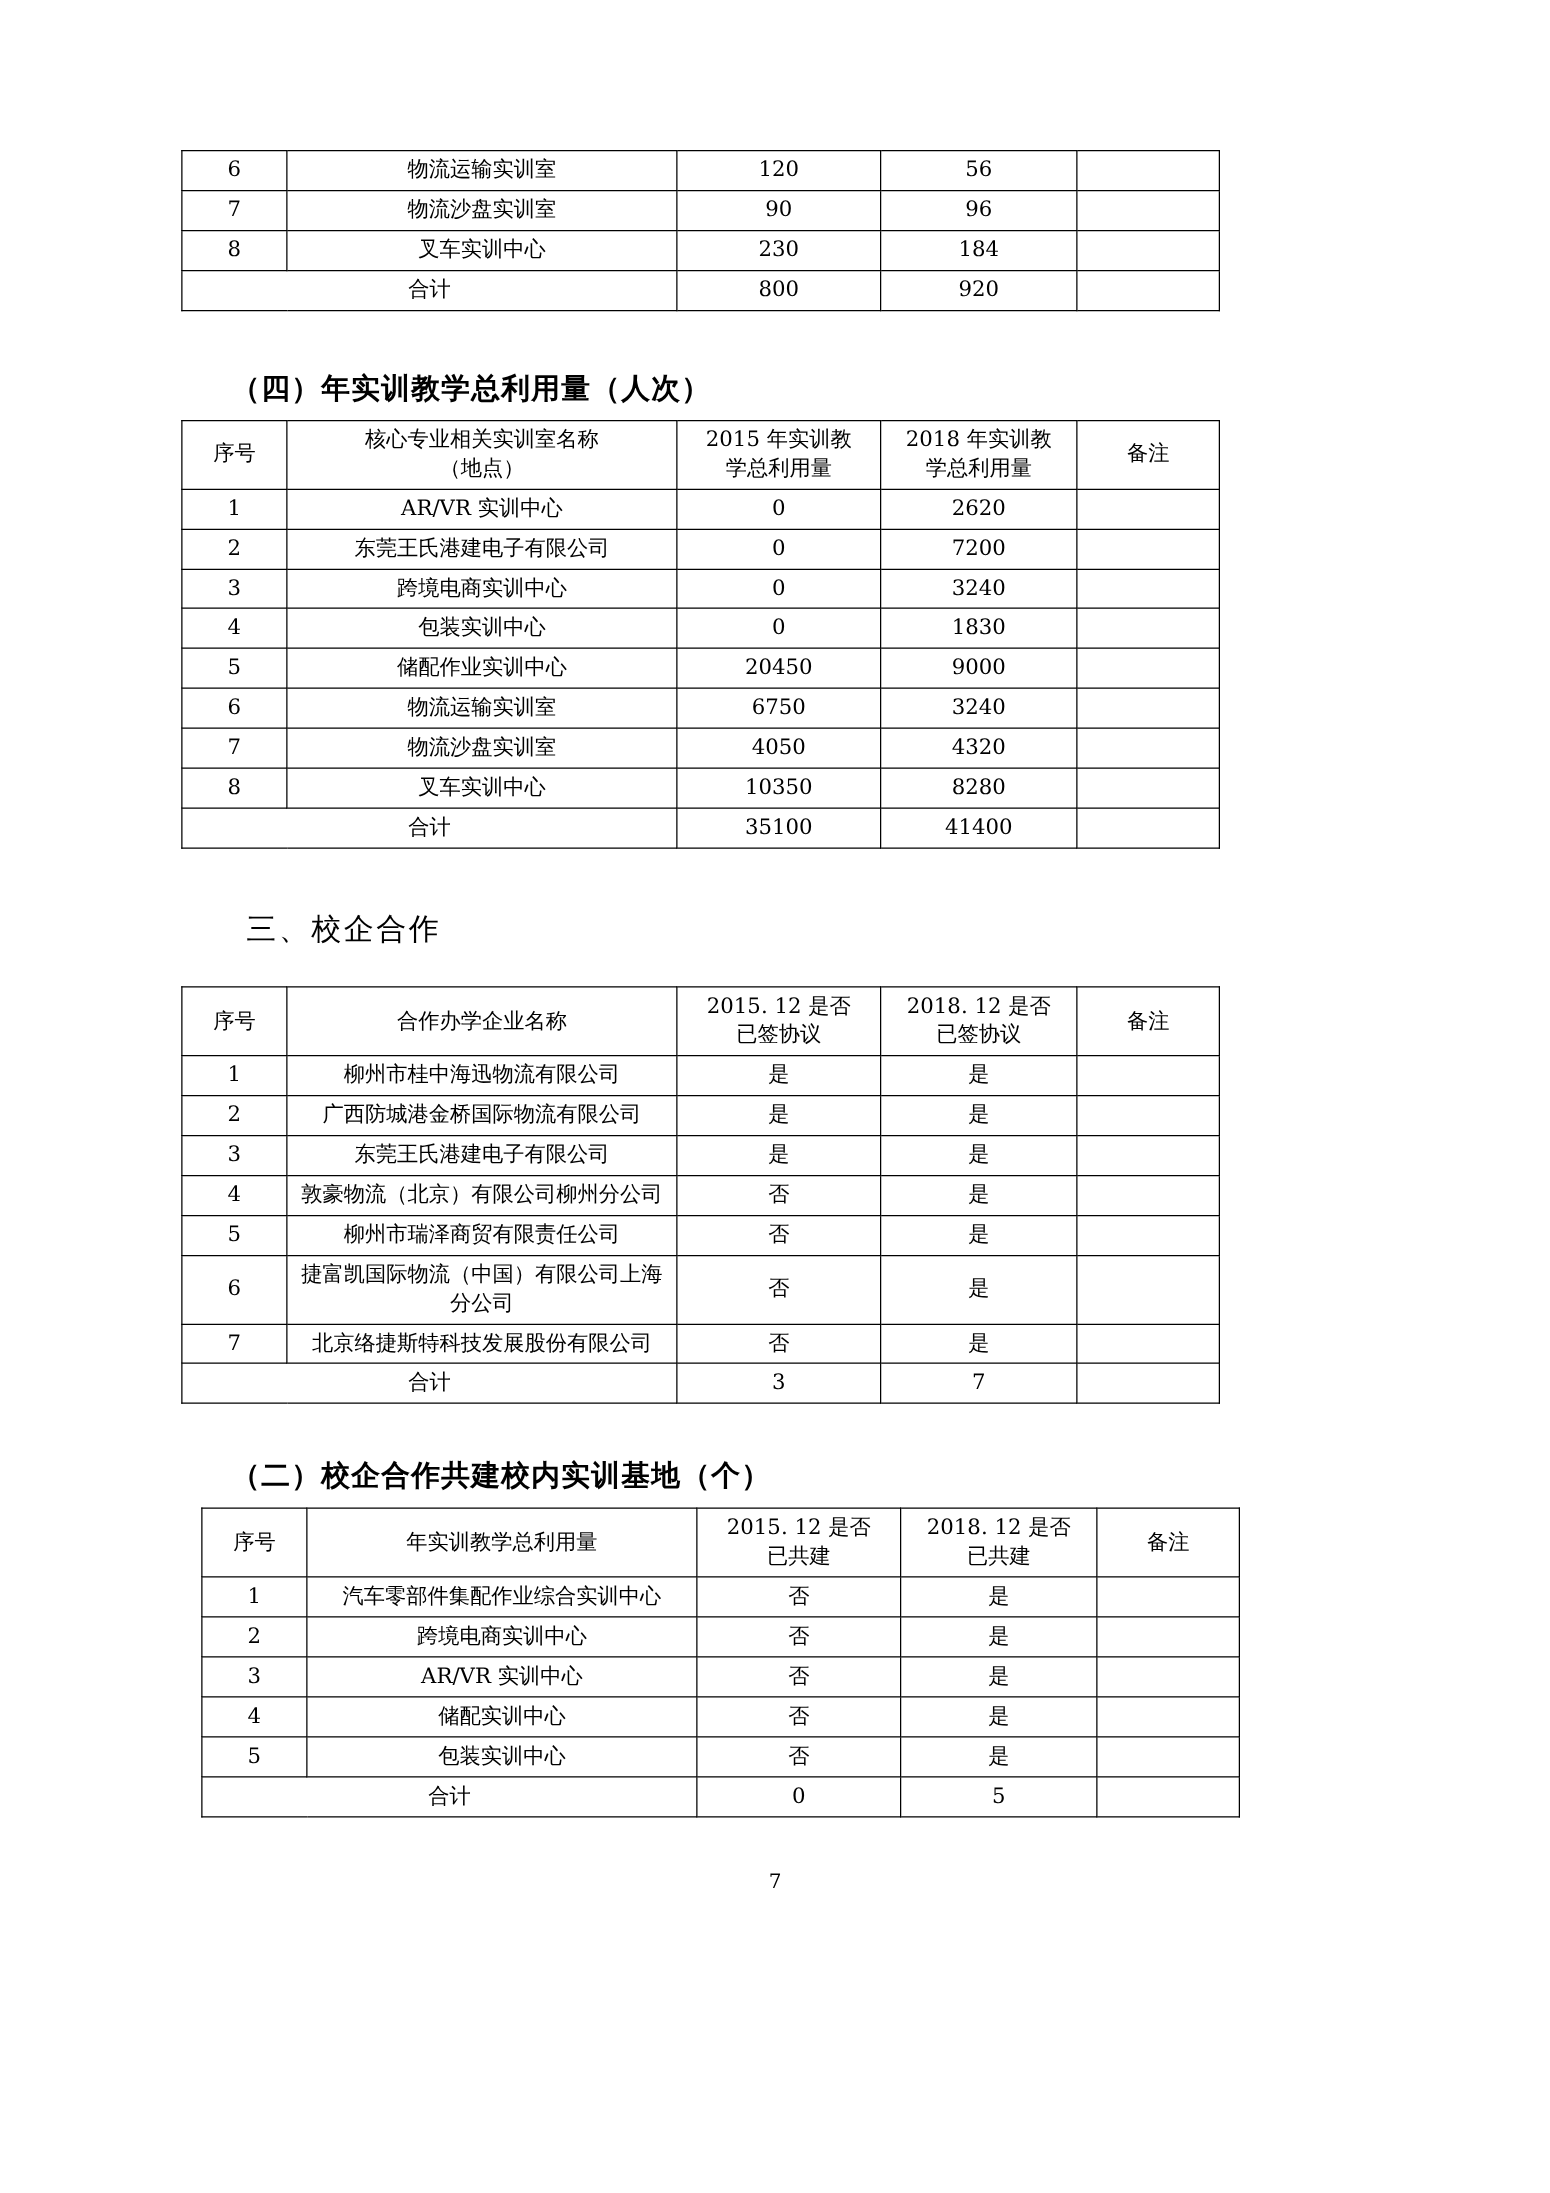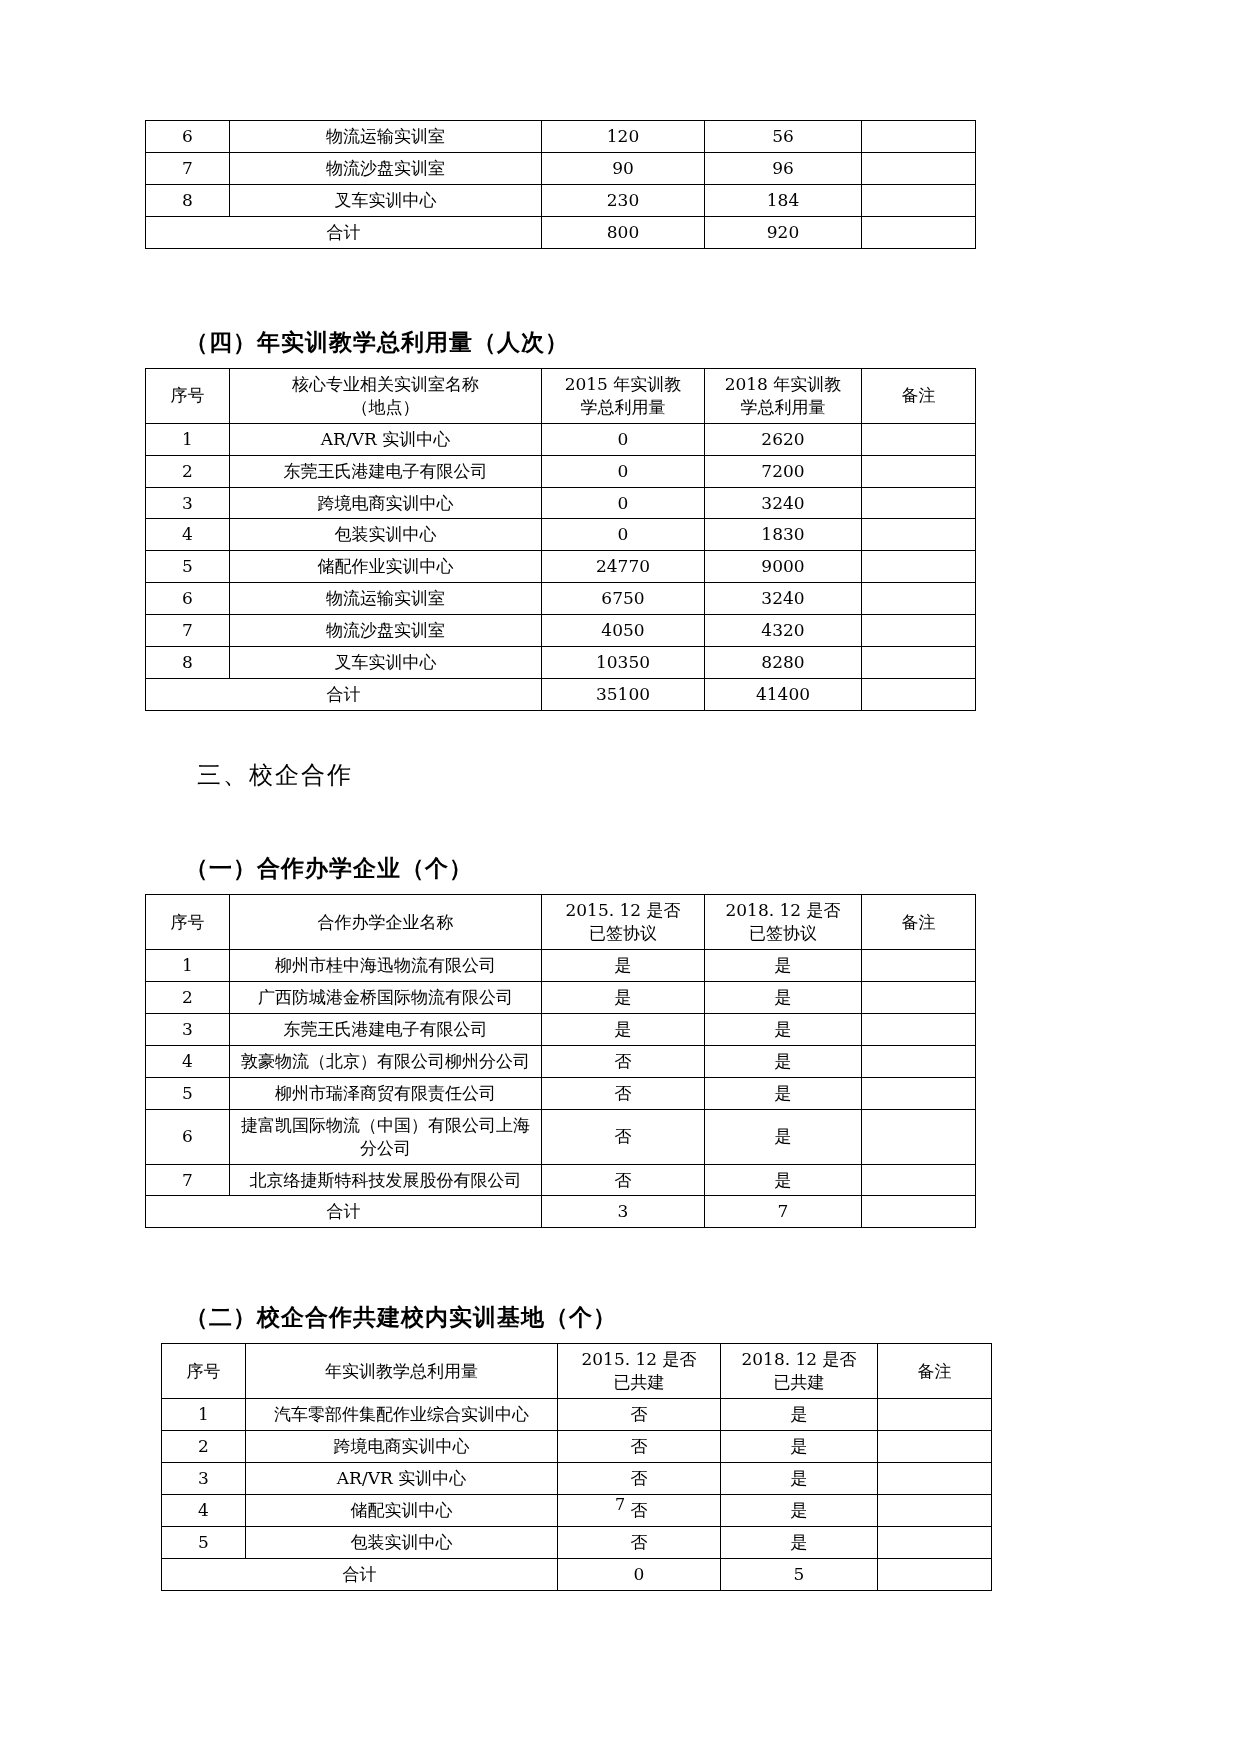--- a/index.html
+++ b/index.html
@@ -63,21 +63,21 @@
     font-size: 24px;
     font-weight: normal;
     letter-spacing: 2px;
     margin: 0;
   }
   .gap-a { height: 46px; }
   .gap-c { height: 30px; }
   .gap-d { height: 48px; }
   .gap-e { height: 42px; }
   .indent { padding-left: 52px; }
-  .indent2 { padding-left: 40px; margin-top: 32px; }
+  .indent2 { padding-left: 40px; }
   .tbl-wrap-2 { margin-left: 16px; }
   .page-number {
     position: absolute;
     left: 0;
     right: 0;
     top: 1495px;
     text-align: center;
     font-size: 16px;
     font-family: "DejaVu Serif", "Liberation Serif", serif;
   }
@@ -183,21 +183,21 @@
         <tr>
           <td>4</td>
           <td>包装实训中心</td>
           <td>0</td>
           <td>1830</td>
           <td></td>
         </tr>
         <tr>
           <td>5</td>
           <td>储配作业实训中心</td>
-          <td>24770</td>
+          <td>20450</td>
           <td>9000</td>
           <td></td>
         </tr>
         <tr>
           <td>6</td>
           <td>物流运输实训室</td>
           <td>6750</td>
           <td>3240</td>
           <td></td>
         </tr>
@@ -223,21 +223,20 @@
         </tr>
       </tbody>
     </table>
 
     <div class="gap-d"></div>
 
     <div class="heading-1 indent">三、校企合作</div>
 
     <div class="gap-c"></div>
 
-    <div class="section-title indent2">（一）合作办学企业（个）</div>
 
     <table class="doc-table">
       <colgroup>
         <col class="col-no">
           <col class="col-name">
           <col class="col-v1">
           <col class="col-v2">
           <col class="col-note">
       </colgroup>
       <tbody>

